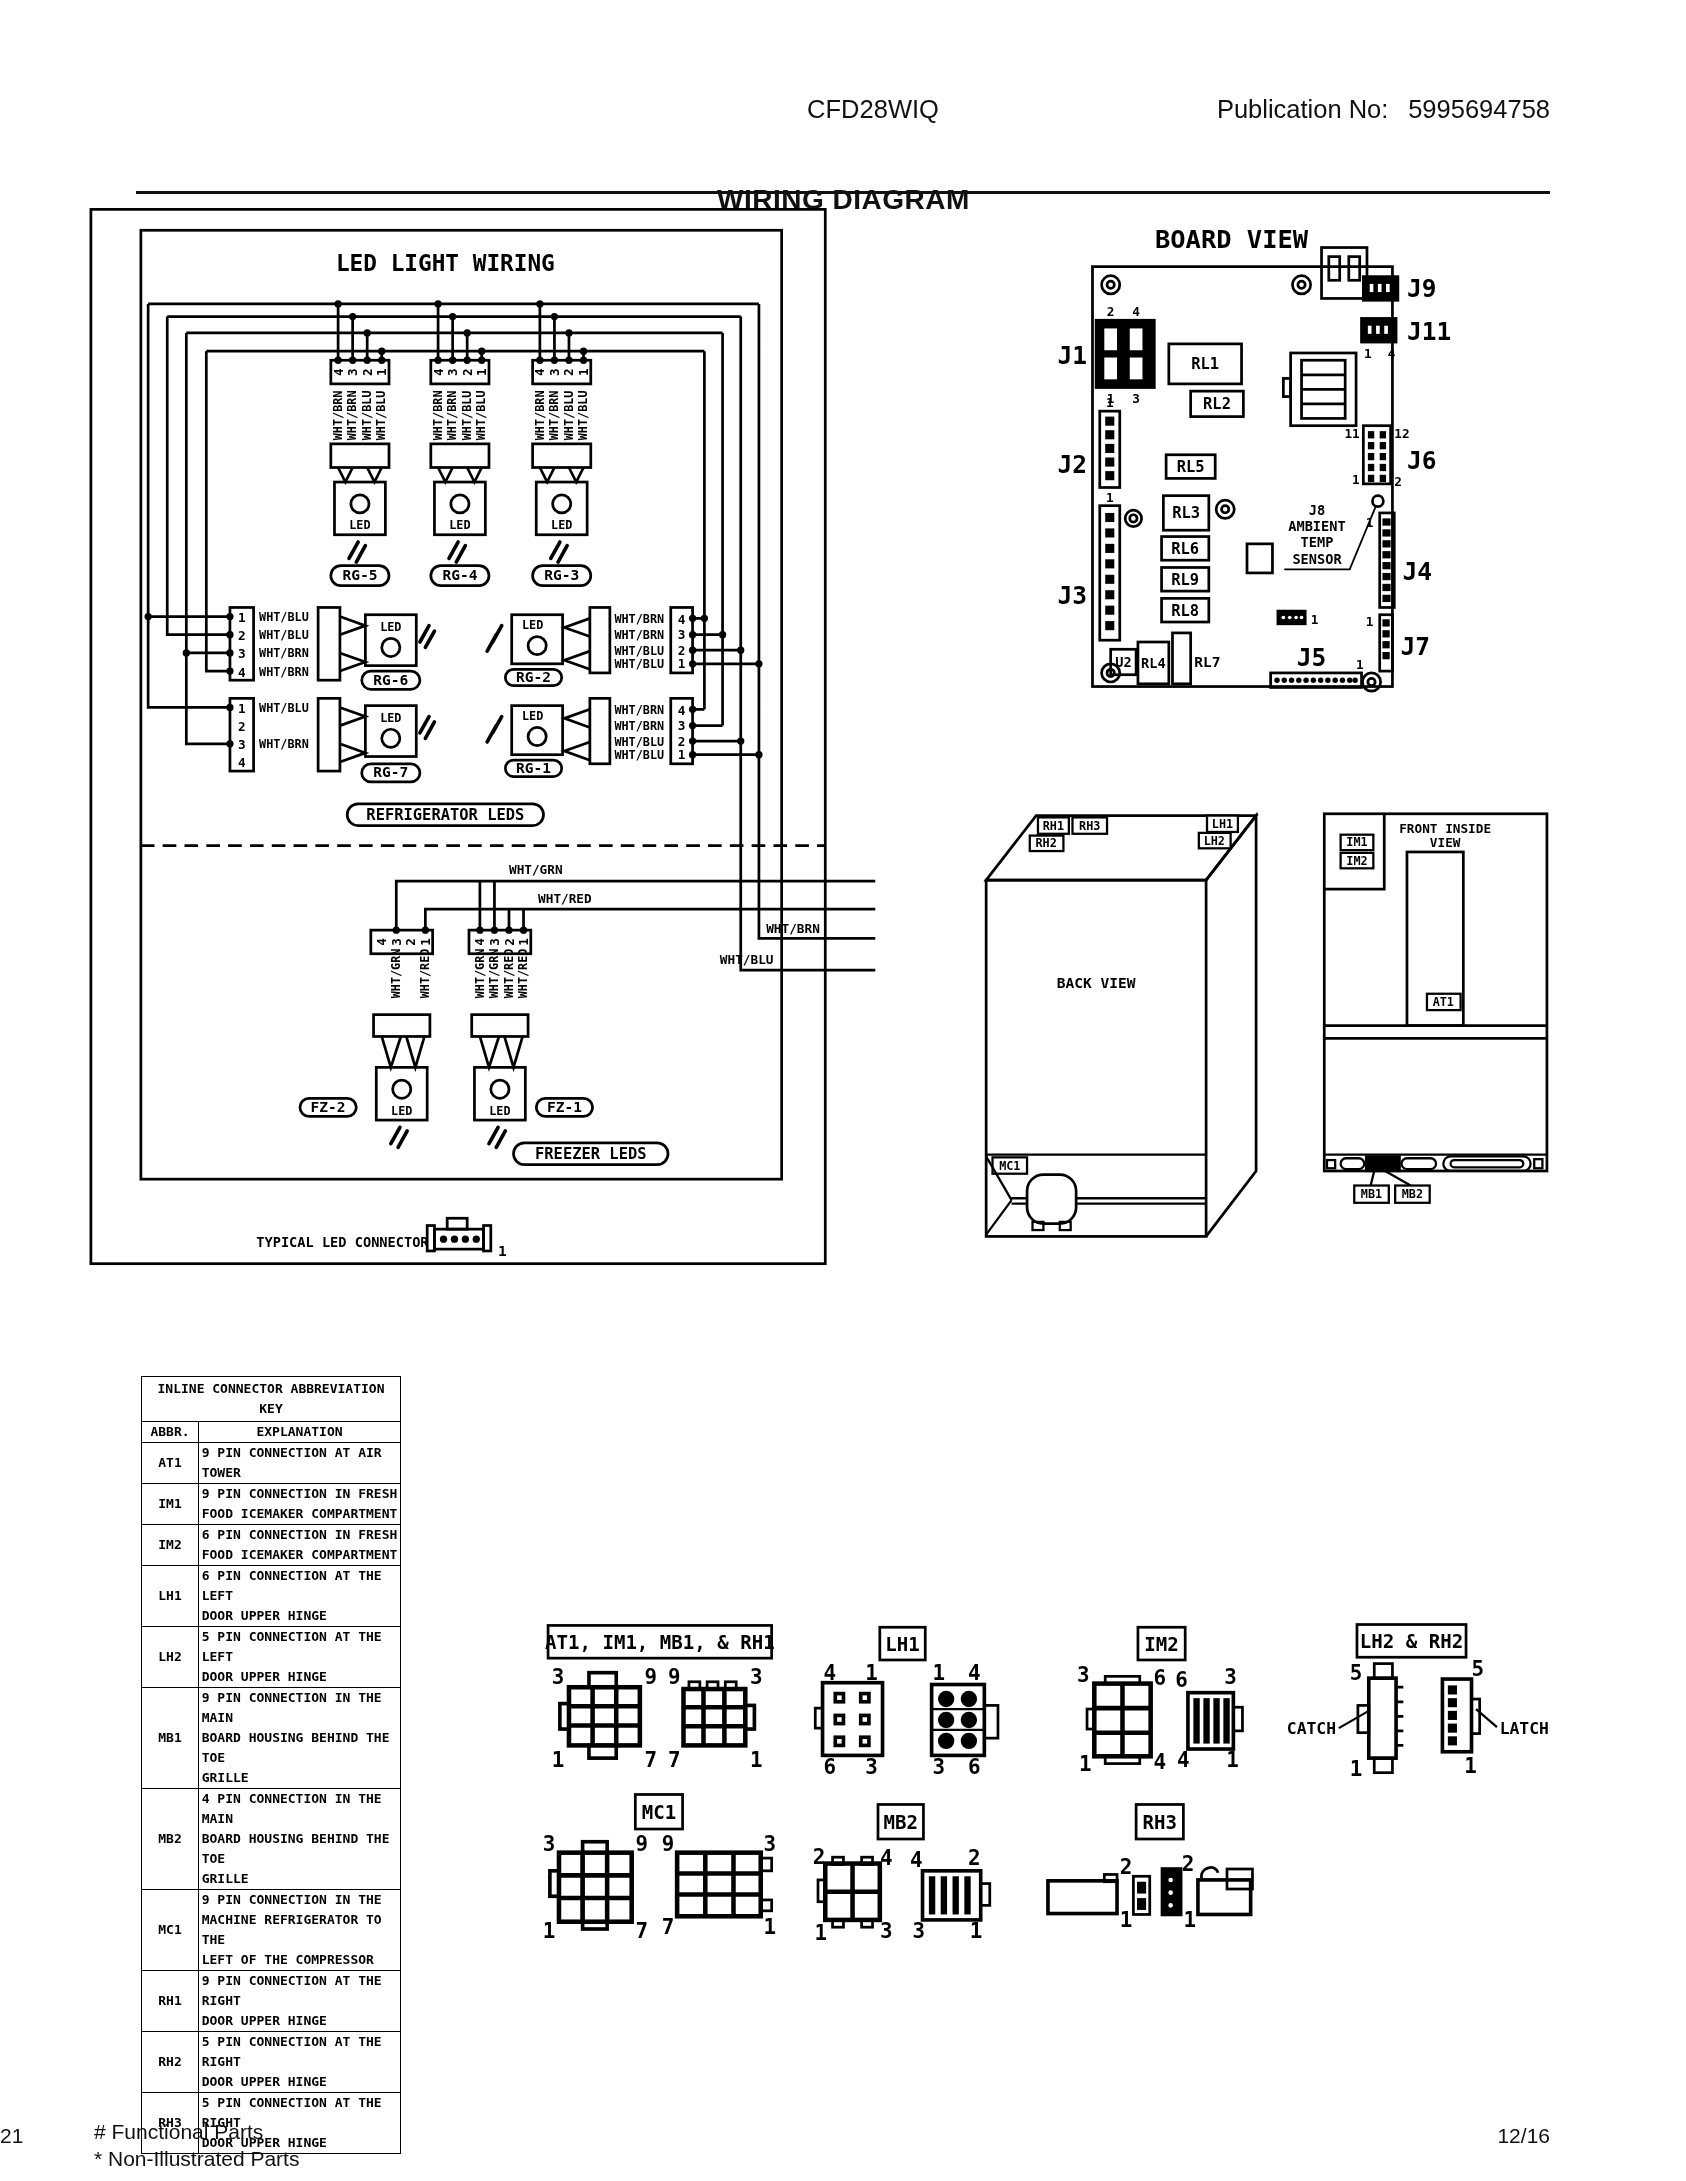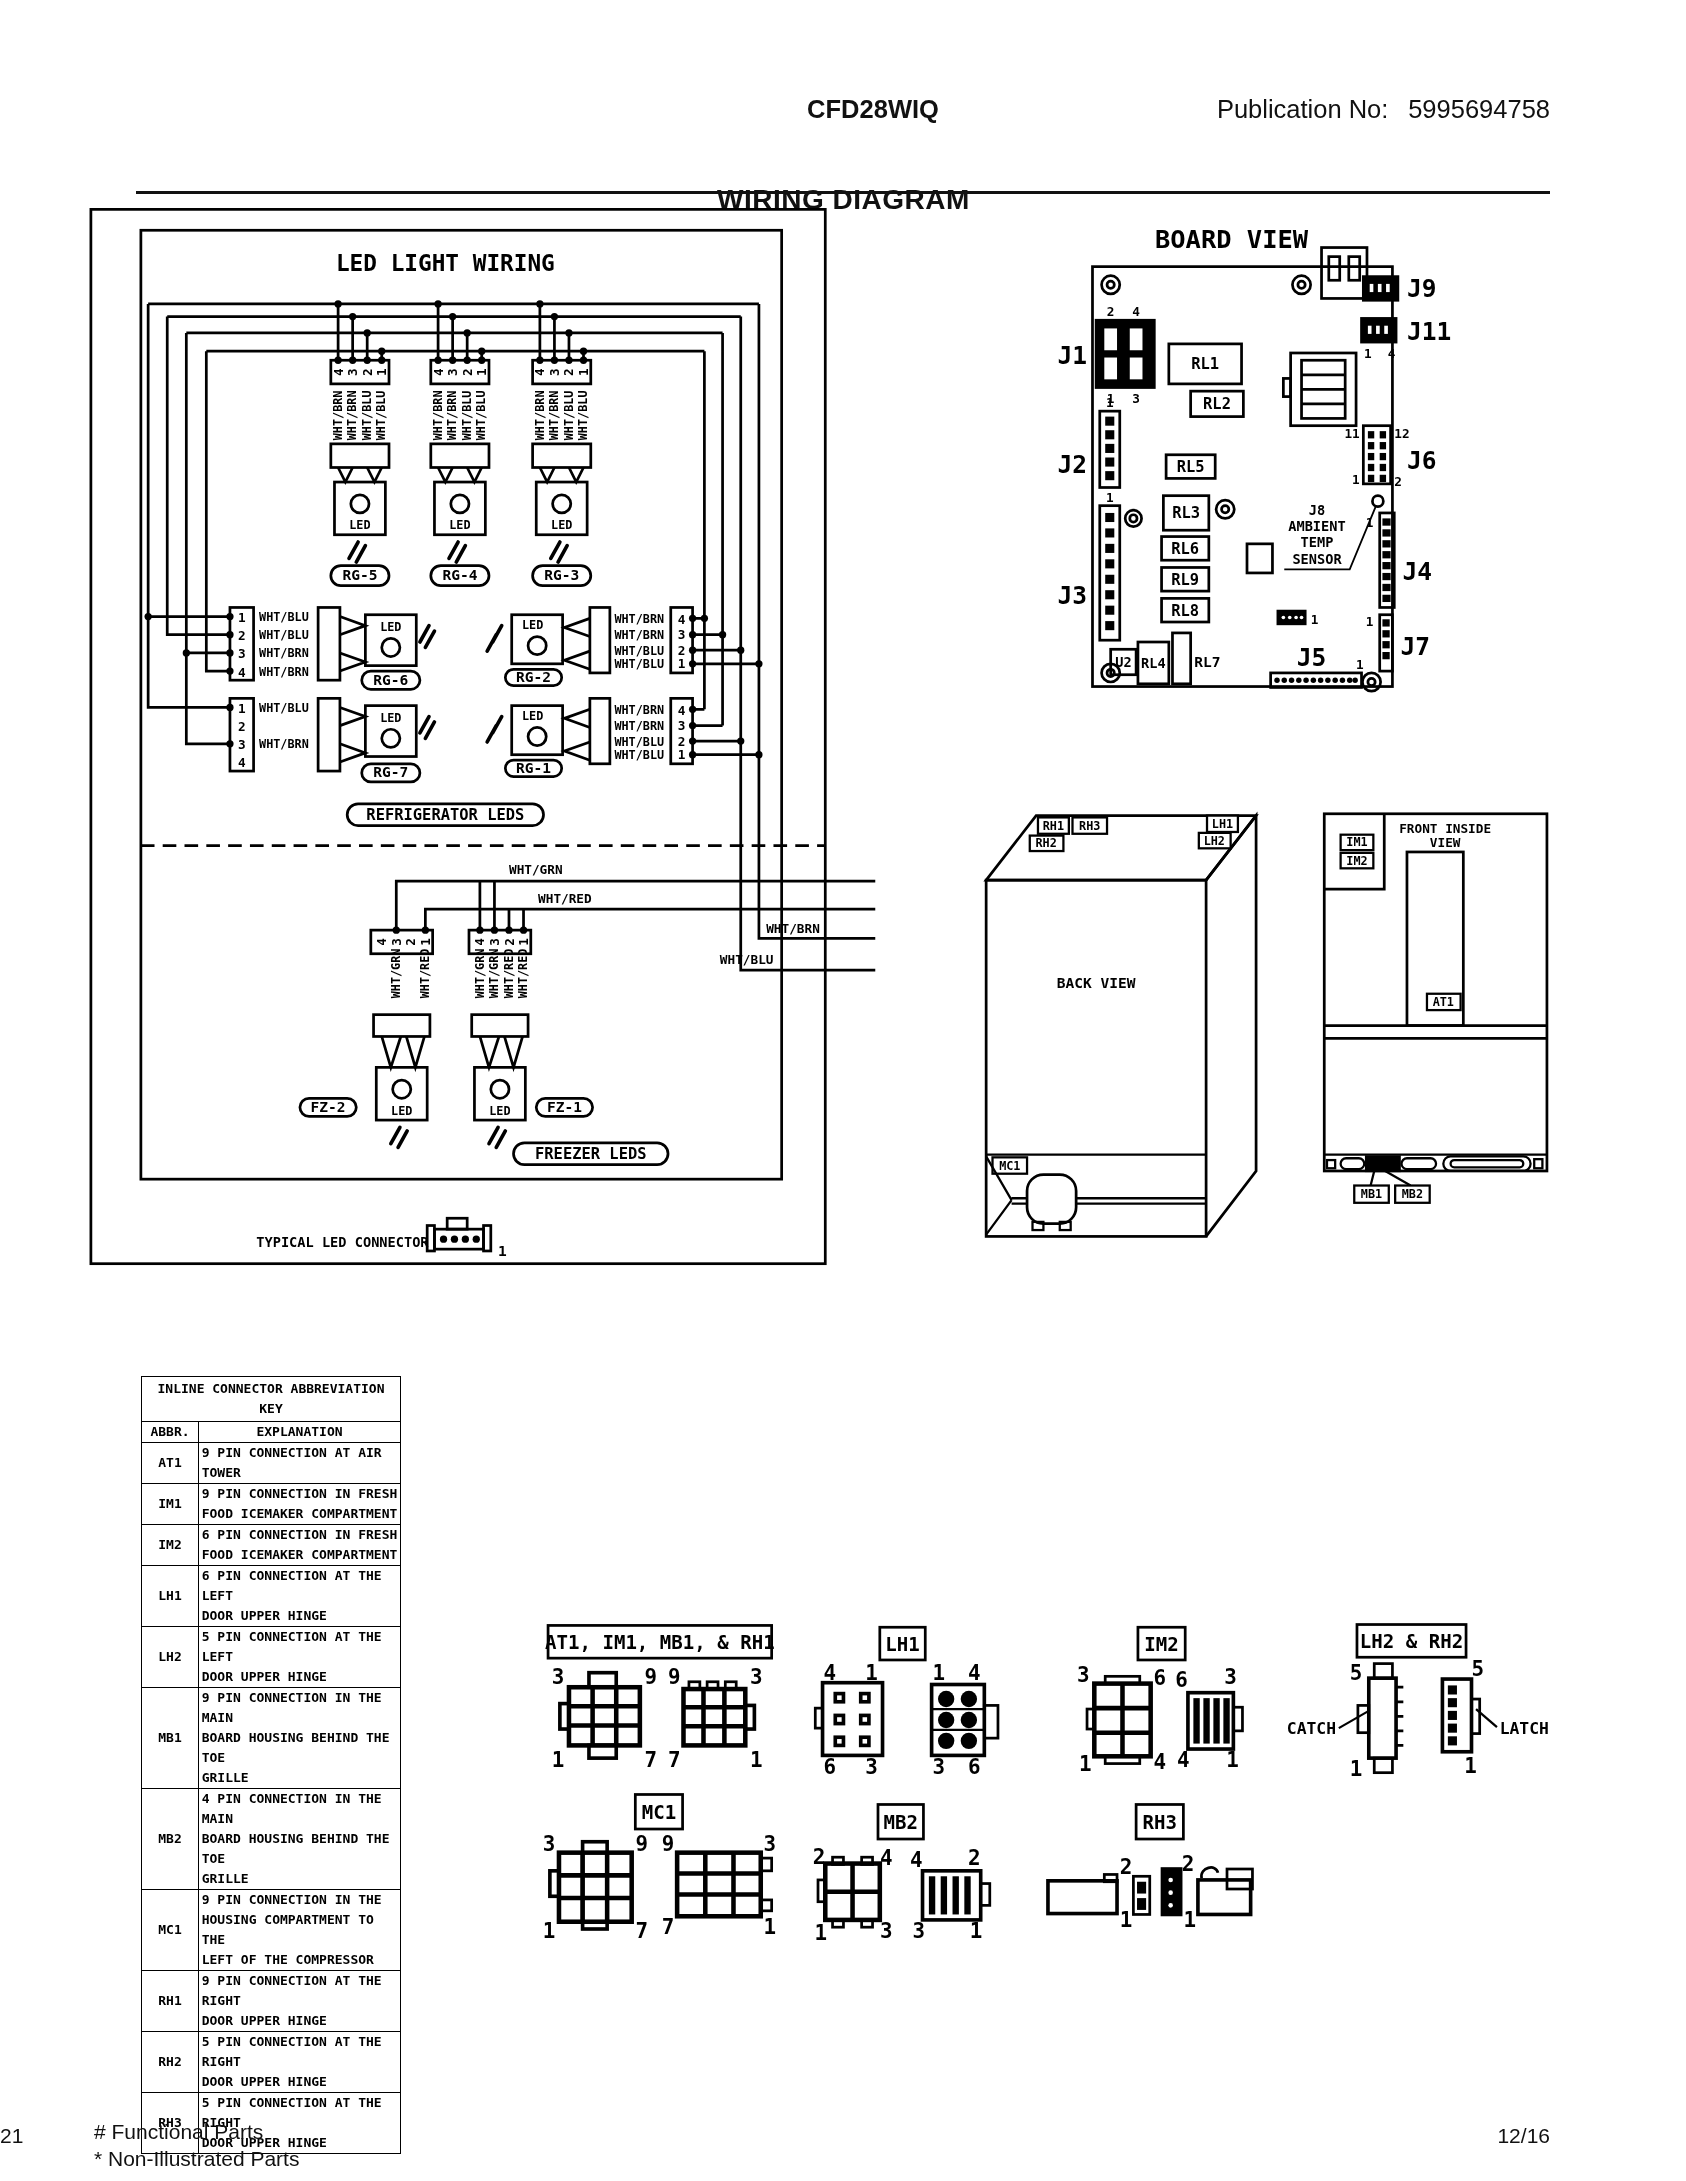--- a/index.html
+++ b/index.html
@@ -21,21 +21,21 @@
   .tbl .row:last-child{border-bottom:none;}
   .tbl .abbr{width:56px;border-right:1.8px solid #000;display:flex;align-items:center;justify-content:center;}
   .tbl .exp{flex:1;padding-left:2.7px;}
   .ftr{font-size:21px;color:#111;margin-top:9px;}
 </style>
 </head>
 <body>
 
 <div class="page">
 
-  <div class="abs hdr" style="left:755px;top:95px;width:236px;text-align:center;font-weight:bold;">CFD28WIQ</div>
+  <div class="abs hdr" style="left:755px;top:95px;width:236px;text-align:center;">CFD28WIQ</div>
   <div class="abs hdr" style="left:1000px;top:95px;width:550px;text-align:right;">
     <span>Publication No:</span>
     <span style="margin-left:12.7px;">5995694758</span>
   </div>
   <div class="abs title" style="left:591px;top:156px;width:505px;text-align:center;">WIRING DIAGRAM</div>
   <div class="abs rule" style="left:136px;top:191px;width:1414px;height:2.7px;"></div>
 
   <svg class="abs" style="left:0;top:0;" width="1686" height="2182" viewBox="0 0 1855 2400">
 
     <g stroke="#000" fill="none" stroke-width="3">
@@ -972,21 +972,21 @@
       <div class="exp">
           <div>4 PIN CONNECTION IN THE MAIN</div>
           <div>BOARD HOUSING BEHIND THE TOE</div>
           <div>GRILLE</div>
         </div>
     </div>
     <div class="row">
       <div class="abbr">MC1</div>
       <div class="exp">
           <div>9 PIN CONNECTION IN THE</div>
-          <div>HOUSING COMPARTMENT TO THE</div>
+          <div>MACHINE REFRIGERATOR TO THE</div>
           <div>LEFT OF THE COMPRESSOR</div>
         </div>
     </div>
     <div class="row">
       <div class="abbr">RH1</div>
       <div class="exp">
           <div>9 PIN CONNECTION AT THE RIGHT</div>
           <div>DOOR UPPER HINGE</div>
         </div>
     </div>

